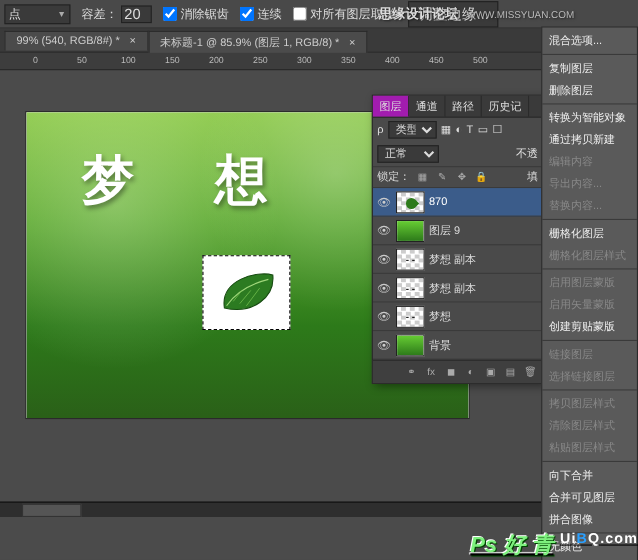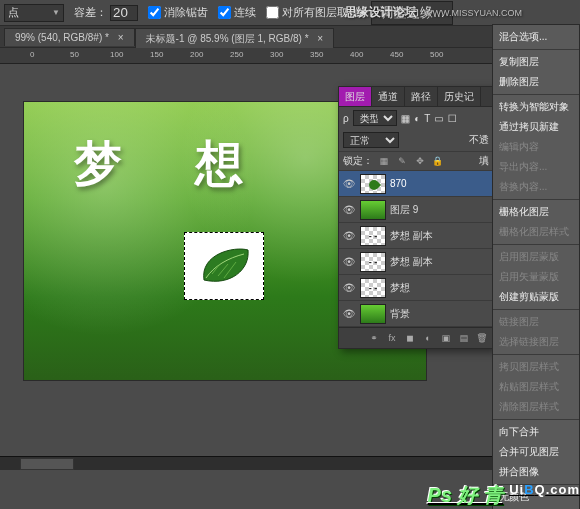--- a/index.html
+++ b/index.html
@@ -492,22 +492,22 @@
     <div class="mi d">栅格化图层样式</div>
     <hr>
     <div class="mi d">启用图层蒙版</div>
     <div class="mi d">启用矢量蒙版</div>
     <div class="mi">创建剪贴蒙版</div>
     <hr>
     <div class="mi d">链接图层</div>
     <div class="mi d">选择链接图层</div>
     <hr>
     <div class="mi d">拷贝图层样式</div>
+    <div class="mi d">清除图层样式</div>
     <div class="mi d">粘贴图层样式</div>
-    <div class="mi d">清除图层样式</div>
     <hr>
     <div class="mi">向下合并</div>
     <div class="mi">合并可见图层</div>
     <div class="mi">拼合图像</div>
     <hr>
     <div class="mi">无颜色</div>
     <div class="mi">红色</div>
   </div>
 
 <div class="wm1">

